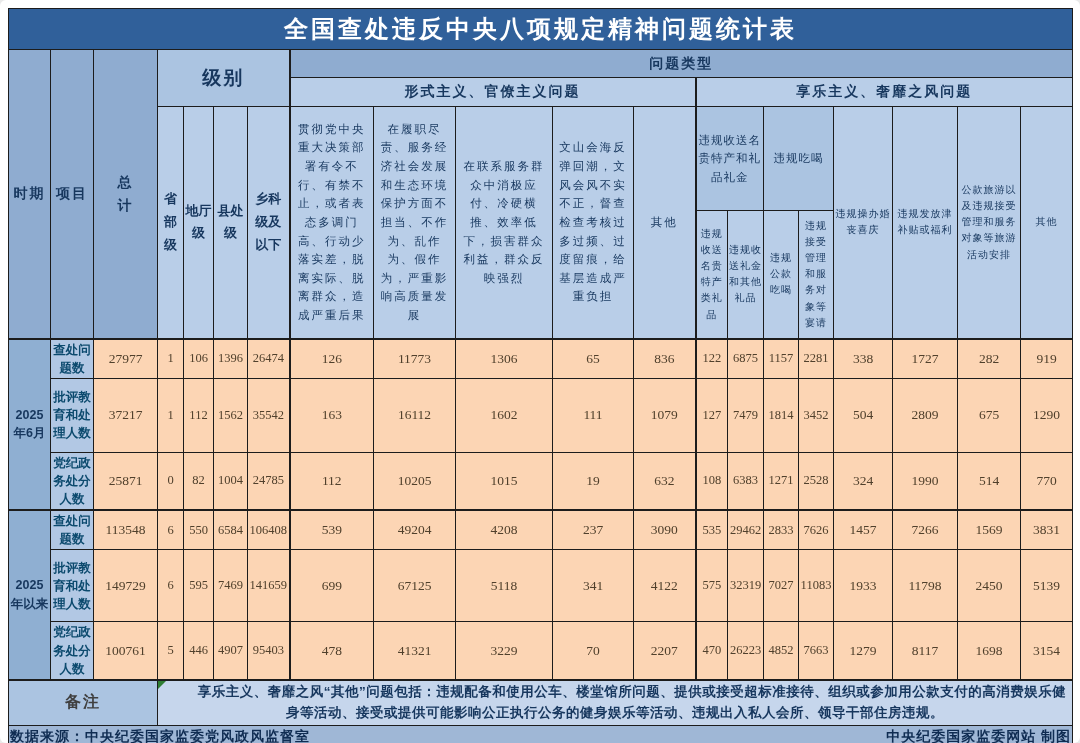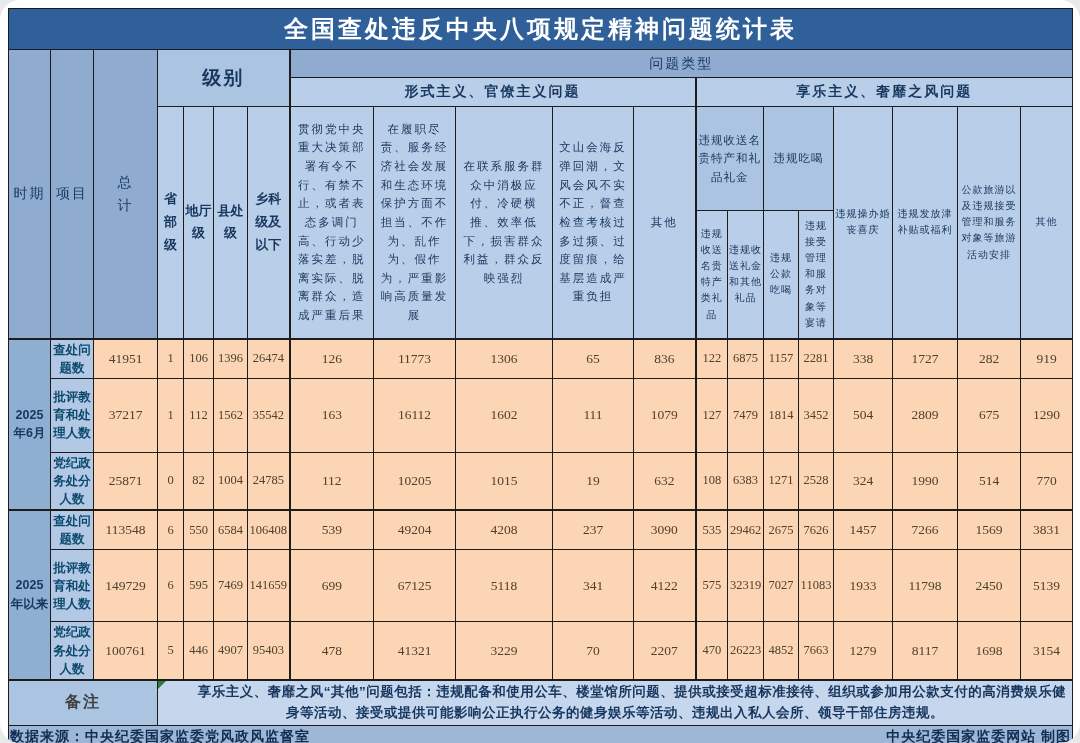--- a/index.html
+++ b/index.html
@@ -1,33 +1,33 @@
 <!DOCTYPE html>
 <html><head>
 <meta charset="utf-8">
 <style>
   html,body{margin:0;padding:0;background:#e9e9e9;}
   .page{
     position:relative;width:1080px;height:743px;background:#ffffff;
     font-family:"Liberation Sans","DejaVu Sans",sans-serif;overflow:hidden;
-    border-radius:20px;
+    border-radius:6px;
   }
   table.stat{
     position:absolute;left:8px;top:8px;width:1064px;
     border-collapse:collapse;table-layout:fixed;
   }
   table.stat td{
     border:1px solid #1c1c1c;vertical-align:middle;text-align:center;
     overflow:hidden;padding:1px;
   }
   .t-title{
     background:#30609a;color:#ffffff;font-size:24px;font-weight:bold;
     letter-spacing:3px;height:38px;
   }
-  .h-mid{background:#8facd0;color:#17375e;font-weight:normal;font-size:14px;letter-spacing:2px;}
+  .h-mid{background:#8facd0;color:#17375e;font-weight:bold;font-size:14px;letter-spacing:2px;}
   .h-grp{background:#abc4e1;color:#17375e;font-weight:bold;font-size:19px;letter-spacing:2px;}
   .h-band{background:#b9cee8;color:#17375e;font-weight:bold;font-size:14px;letter-spacing:2px;margin-left:48px;}
   .h-leaf{background:#b9cee8;color:#17375e;font-weight:bold;font-size:13px;line-height:1.75;}
   .h-long{
     background:#b9cee8;color:#17375e;font-weight:400;font-size:11.5px;
     font-family:"Liberation Serif","DejaVu Serif",serif;line-height:1.62;letter-spacing:2px;
     padding:2px 3px;
   }
   .h-kai{
     background:#b9cee8;color:#17375e;font-weight:400;font-size:10px;
@@ -131,21 +131,21 @@
     <tr style="height:128px">
       <td class="h-kai sec">违规收送名贵特产类礼品</td>
       <td class="h-kai">违规收送礼金和其他礼品</td>
       <td class="h-kai">违规公款吃喝</td>
       <td class="h-kai">违规接受管理和服务对象等宴请</td>
     </tr>
 
     <tr class="sep-t" style="height:36px">
       <td class="per" rowspan="3">2025年6月</td>
       <td class="lbl">查处问题数</td>
-      <td class="num">41951</td>
+      <td class="num">27977</td>
       <td class="num num-sm">1</td>
       <td class="num num-sm">106</td>
       <td class="num num-sm">1396</td>
       <td class="num num-sm">26474</td>
       <td class="num sec">126</td>
       <td class="num">11773</td>
       <td class="num">1306</td>
       <td class="num">65</td>
       <td class="num">836</td>
       <td class="num num-sm sec">122</td>
@@ -210,21 +210,21 @@
       <td class="num num-sm">550</td>
       <td class="num num-sm">6584</td>
       <td class="num num-sm">106408</td>
       <td class="num sec">539</td>
       <td class="num">49204</td>
       <td class="num">4208</td>
       <td class="num">237</td>
       <td class="num">3090</td>
       <td class="num num-sm sec">535</td>
       <td class="num num-sm">29462</td>
-      <td class="num num-sm">2675</td>
+      <td class="num num-sm">2833</td>
       <td class="num num-sm">7626</td>
       <td class="num">1457</td>
       <td class="num">7266</td>
       <td class="num">1569</td>
       <td class="num">3831</td>
     </tr>
 
     <tr style="height:72px">
       <td class="lbl">批评教育和处理人数</td>
       <td class="num">149729</td>

